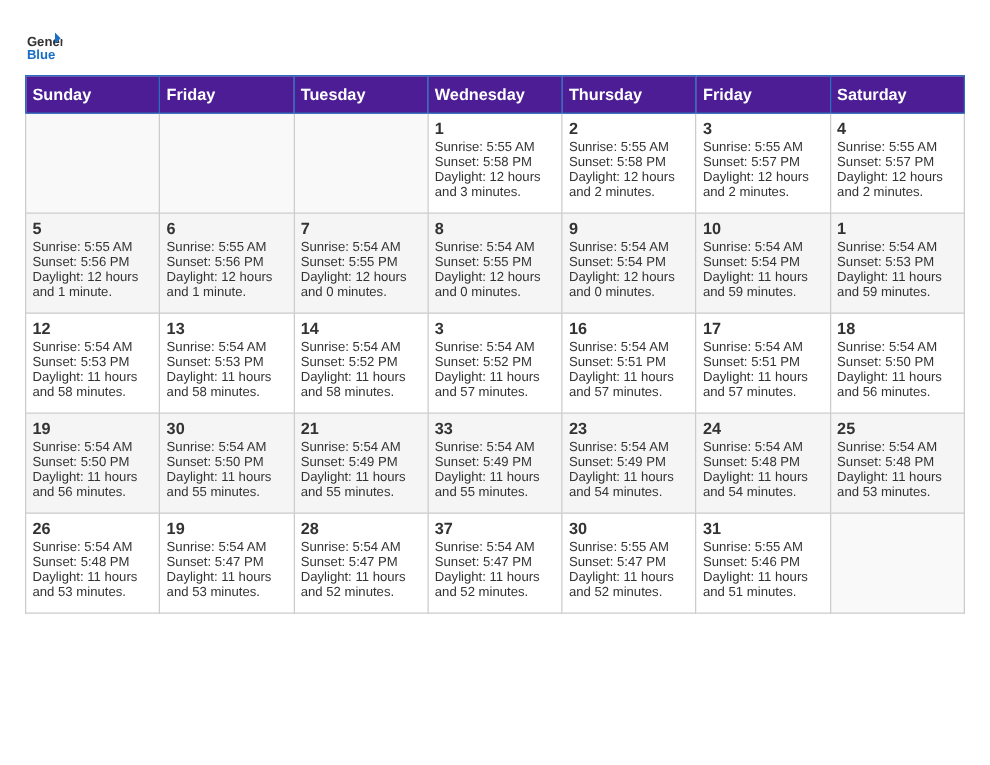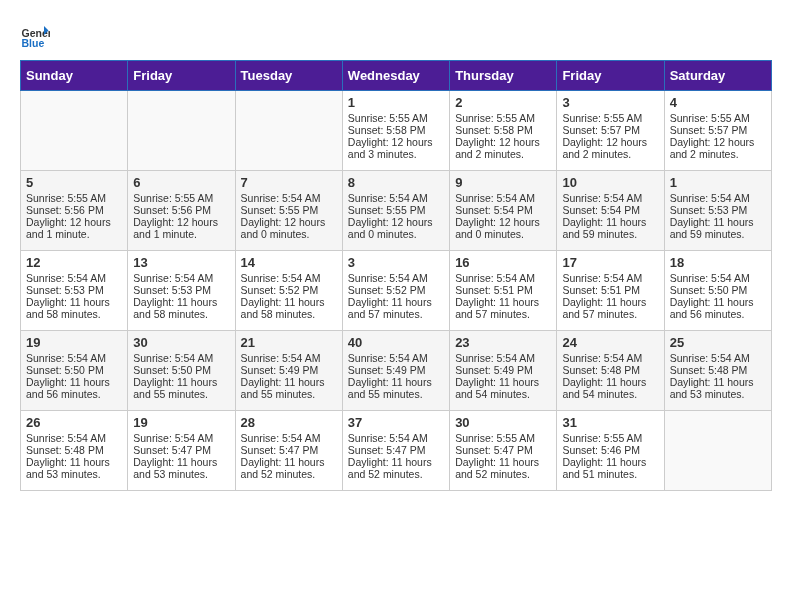--- a/index.html
+++ b/index.html
@@ -254,21 +254,21 @@
           <div>and 55 minutes.</div>
         </td>
         <td>
           <span class="day-num">21</span>
           <div>Sunrise: 5:54 AM</div>
           <div>Sunset: 5:49 PM</div>
           <div>Daylight: 11 hours</div>
           <div>and 55 minutes.</div>
         </td>
         <td>
-          <span class="day-num">40</span>
+          <span class="day-num">33</span>
           <div>Sunrise: 5:54 AM</div>
           <div>Sunset: 5:49 PM</div>
           <div>Daylight: 11 hours</div>
           <div>and 55 minutes.</div>
         </td>
         <td>
           <span class="day-num">23</span>
           <div>Sunrise: 5:54 AM</div>
           <div>Sunset: 5:49 PM</div>
           <div>Daylight: 11 hours</div>

